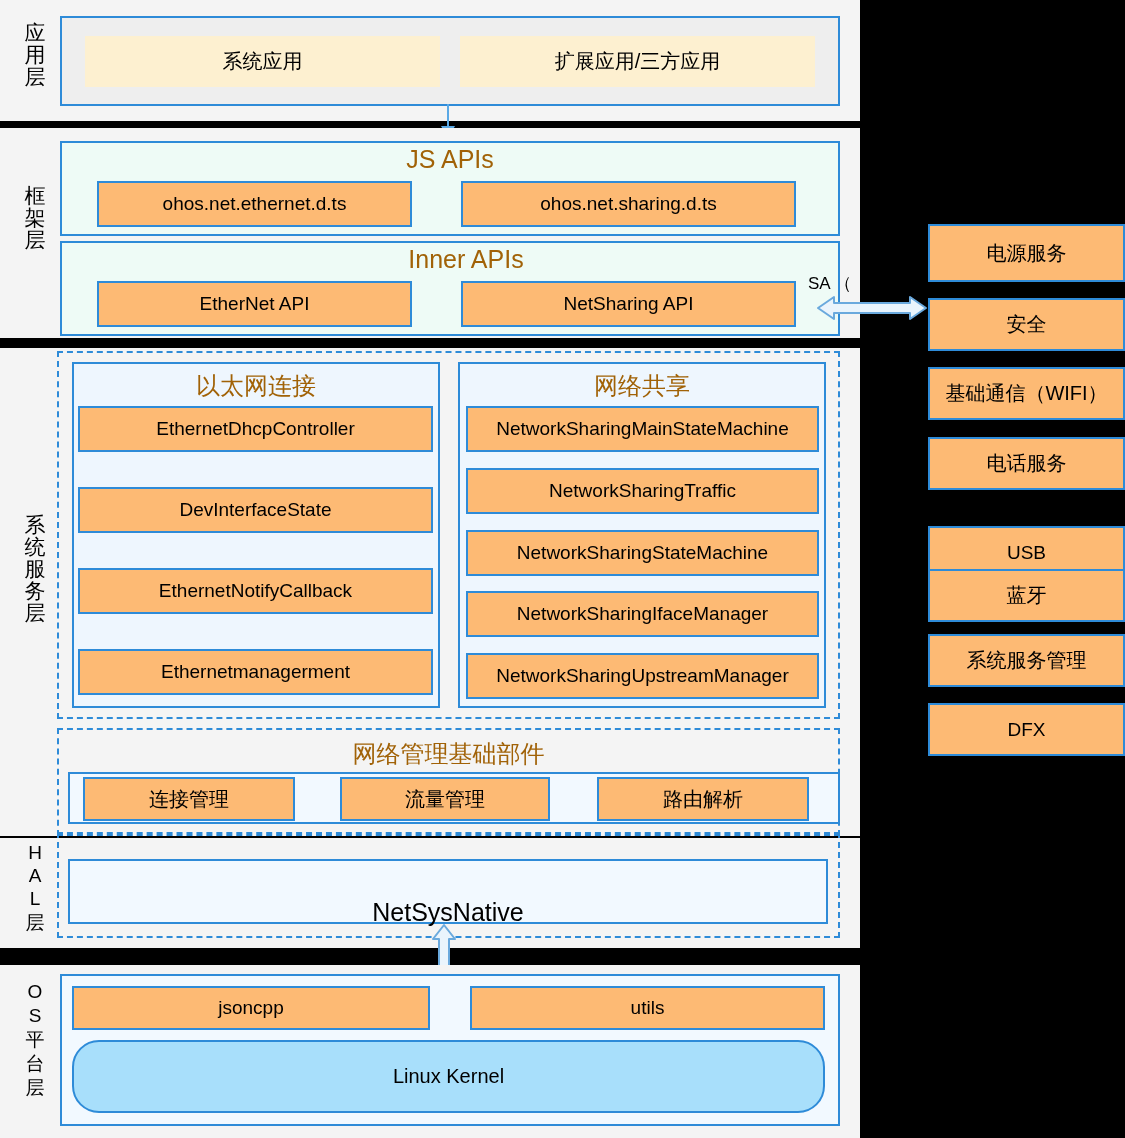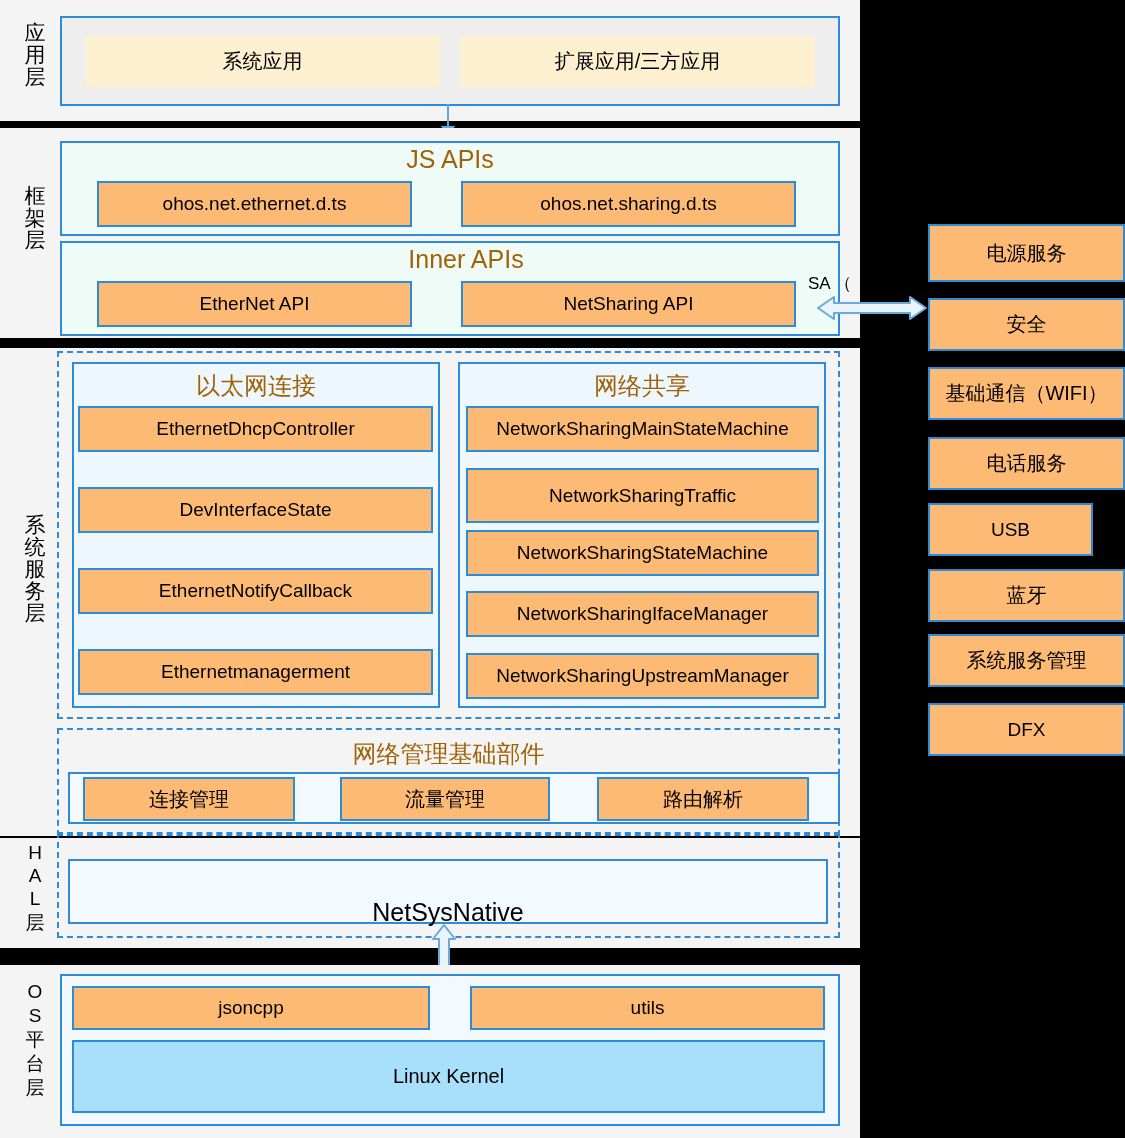--- a/index.html
+++ b/index.html
@@ -116,21 +116,21 @@
   </div>
   <div class="bx white" style="left:78px;top:649px;width:355px;height:46px;">
     <span class="lbl">Ethernetmanagerment</span>
   </div>
 
   <div class="bx paleblue" style="left:458px;top:362px;width:368px;height:346px;"></div>
   <div class="ttl" style="left:458px;top:370px;width:368px;font-size:24px;">网络共享</div>
   <div class="bx white" style="left:466px;top:406px;width:353px;height:46px;">
     <span class="lbl">NetworkSharingMainStateMachine</span>
   </div>
-  <div class="bx white" style="left:466px;top:468px;width:353px;height:55px;">
+  <div class="bx white" style="left:466px;top:468px;width:353px;height:46px;">
     <span class="lbl">NetworkSharingTraffic</span>
   </div>
   <div class="bx white" style="left:466px;top:530px;width:353px;height:46px;">
     <span class="lbl">NetworkSharingStateMachine</span>
   </div>
   <div class="bx white" style="left:466px;top:591px;width:353px;height:46px;">
     <span class="lbl">NetworkSharingIfaceManager</span>
   </div>
   <div class="bx white" style="left:466px;top:653px;width:353px;height:46px;">
     <span class="lbl">NetworkSharingUpstreamManager</span>
@@ -175,37 +175,37 @@
     <span>层</span>
   </div>
 
   <div class="bx vpale" style="left:60px;top:974px;width:780px;height:152px;"></div>
   <div class="bx white" style="left:72px;top:986px;width:358px;height:44px;">
     <span class="lbl">jsoncpp</span>
   </div>
   <div class="bx white" style="left:470px;top:986px;width:355px;height:44px;">
     <span class="lbl">utils</span>
   </div>
-  <div class="bx kernel" style="left:72px;top:1040px;width:753px;height:73px;">
+  <div class="bx kernel" style="left:72px;top:1040px;width:753px;height:73px;border-radius:27px;">
     <span class="lbl kernel">Linux Kernel</span>
   </div>
 
   <div class="bx white" style="left:928px;top:224px;width:197px;height:58px;">
     <span class="lbl cn">电源服务</span>
   </div>
   <div class="bx white" style="left:928px;top:298px;width:197px;height:53px;">
     <span class="lbl cn">安全</span>
   </div>
   <div class="bx white" style="left:928px;top:367px;width:197px;height:53px;text-align:right;">
     <span class="lbl cn">基础通信（WIFI）</span>
   </div>
   <div class="bx white" style="left:928px;top:437px;width:197px;height:53px;">
     <span class="lbl cn">电话服务</span>
   </div>
-  <div class="bx white" style="left:928px;top:503px;width:165px;height:53px;">
+  <div class="bx white" style="left:928px;top:526px;width:197px;height:53px;">
     <span class="lbl">USB</span>
   </div>
   <div class="bx white" style="left:928px;top:569px;width:197px;height:53px;">
     <span class="lbl cn">蓝牙</span>
   </div>
   <div class="bx white" style="left:928px;top:634px;width:197px;height:53px;">
     <span class="lbl cn">系统服务管理</span>
   </div>
   <div class="bx white" style="left:928px;top:703px;width:197px;height:53px;">
     <span class="lbl">DFX</span>

